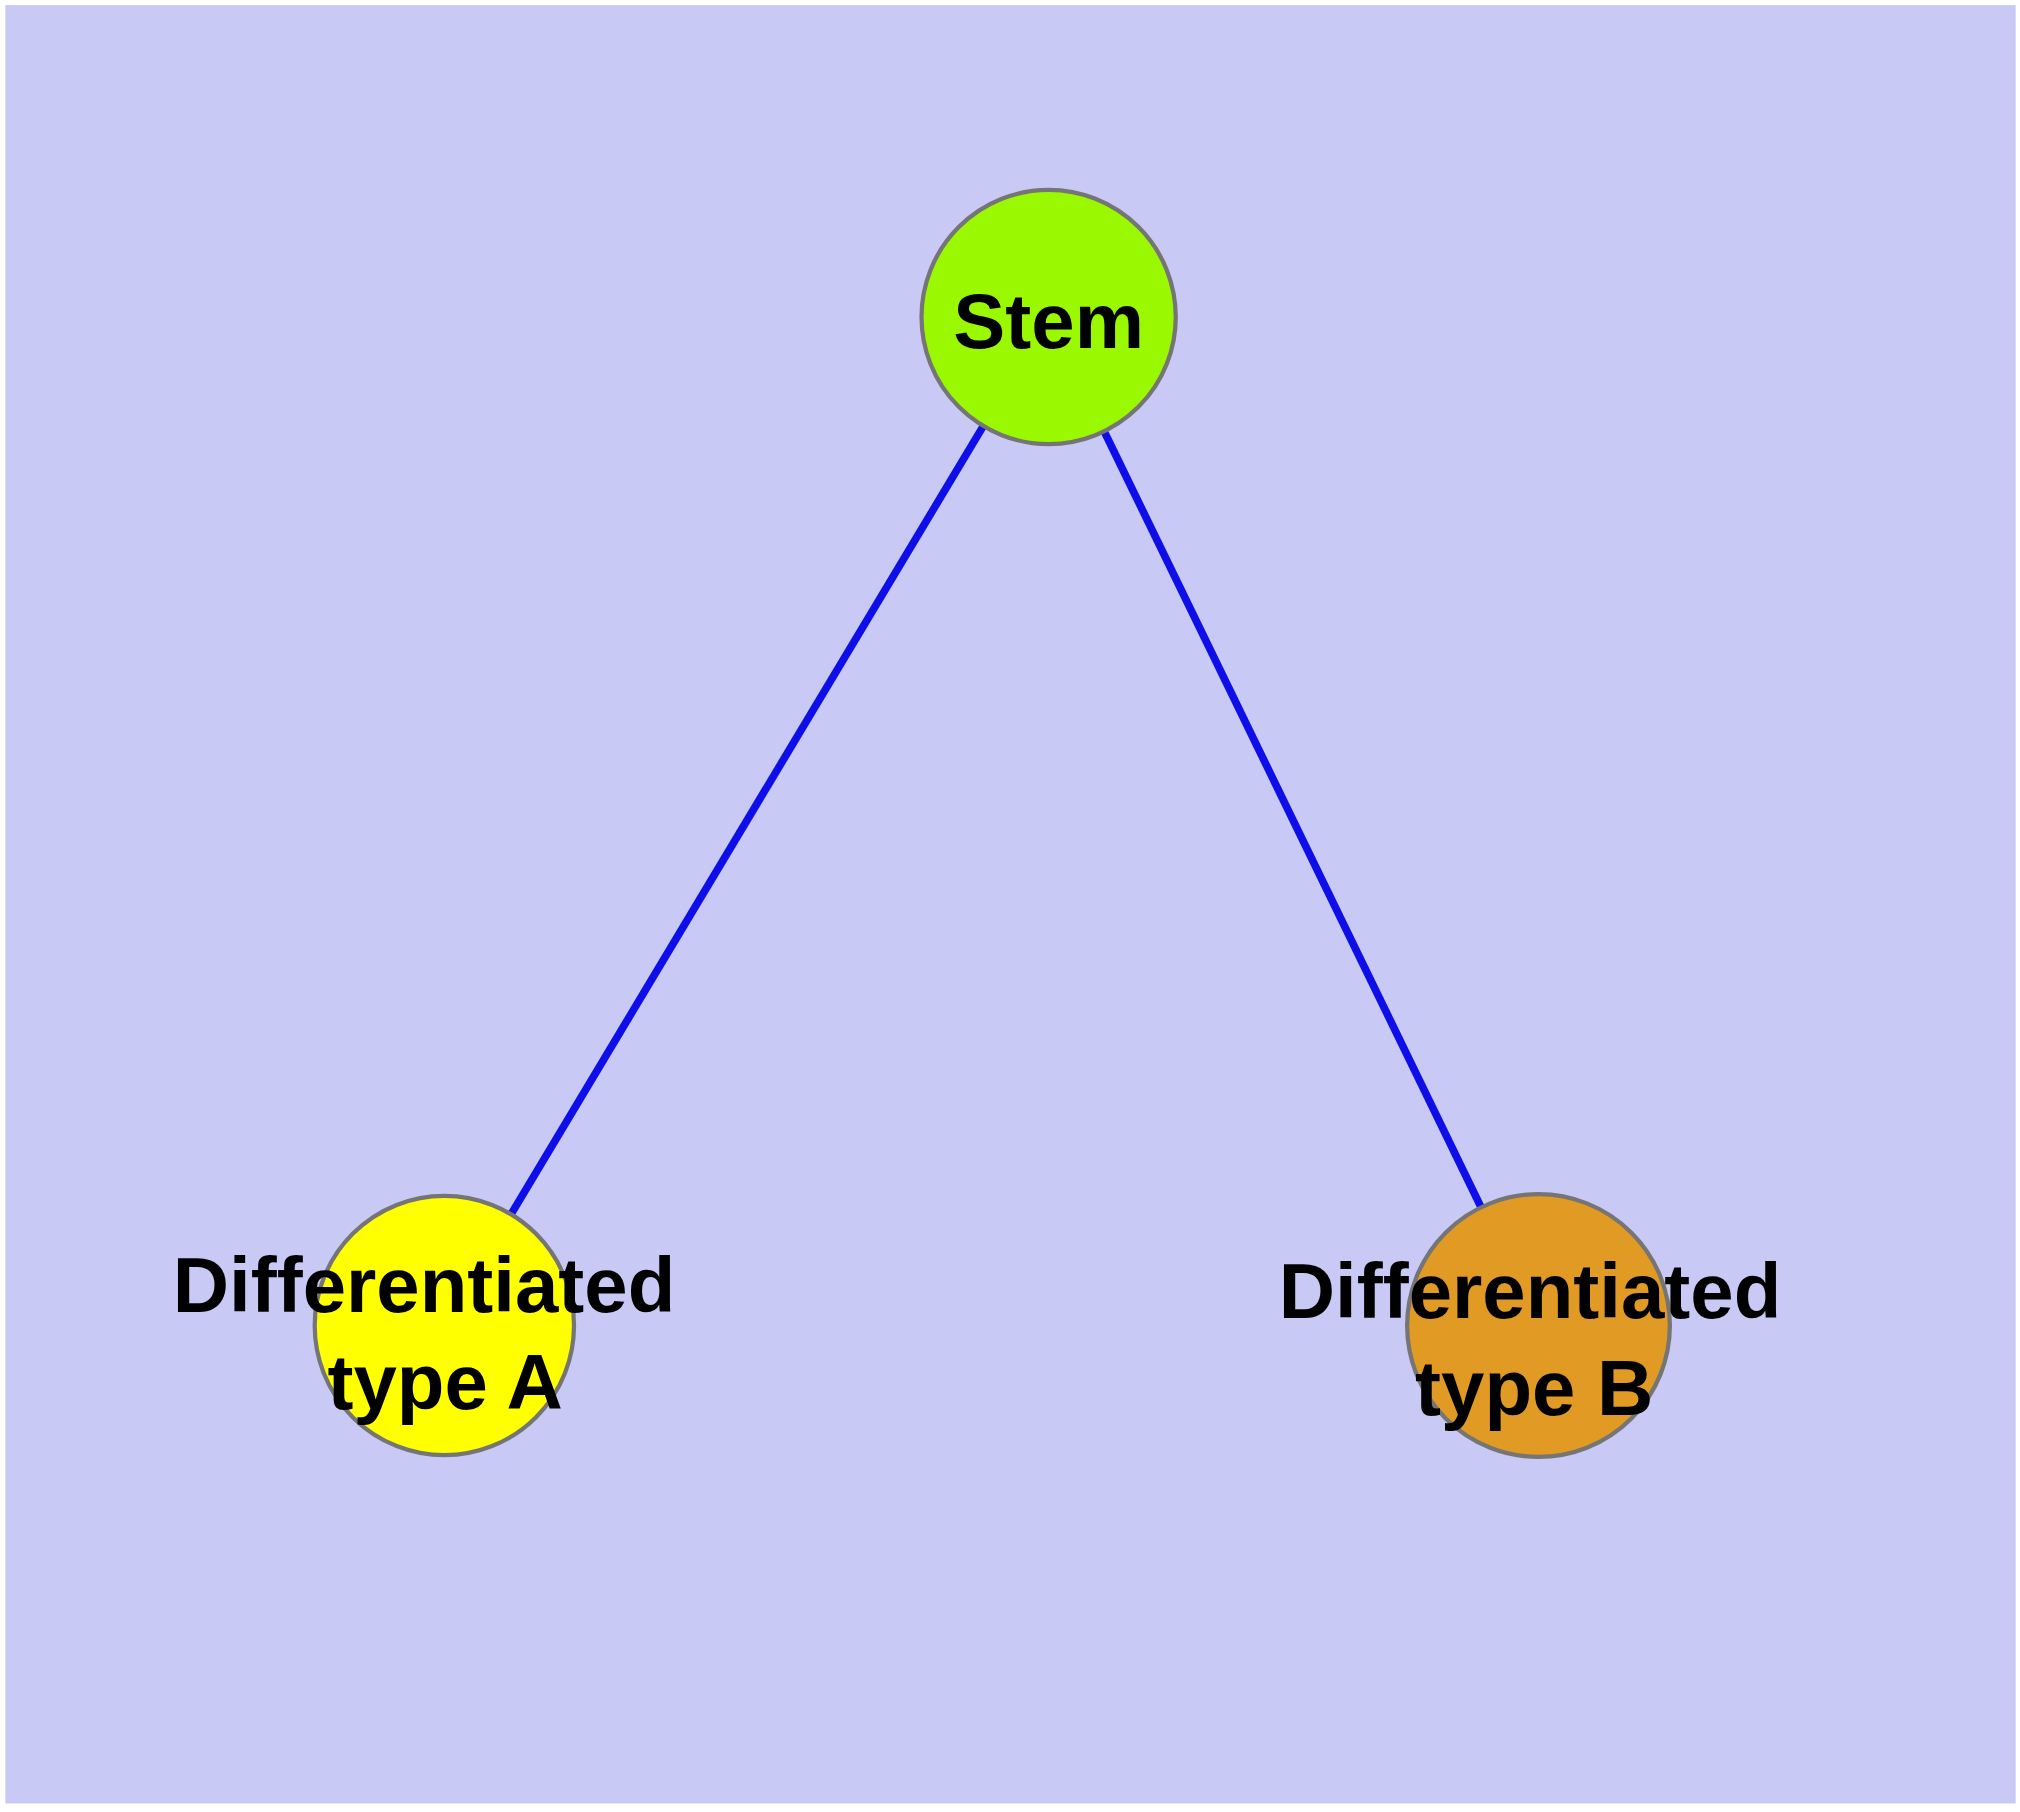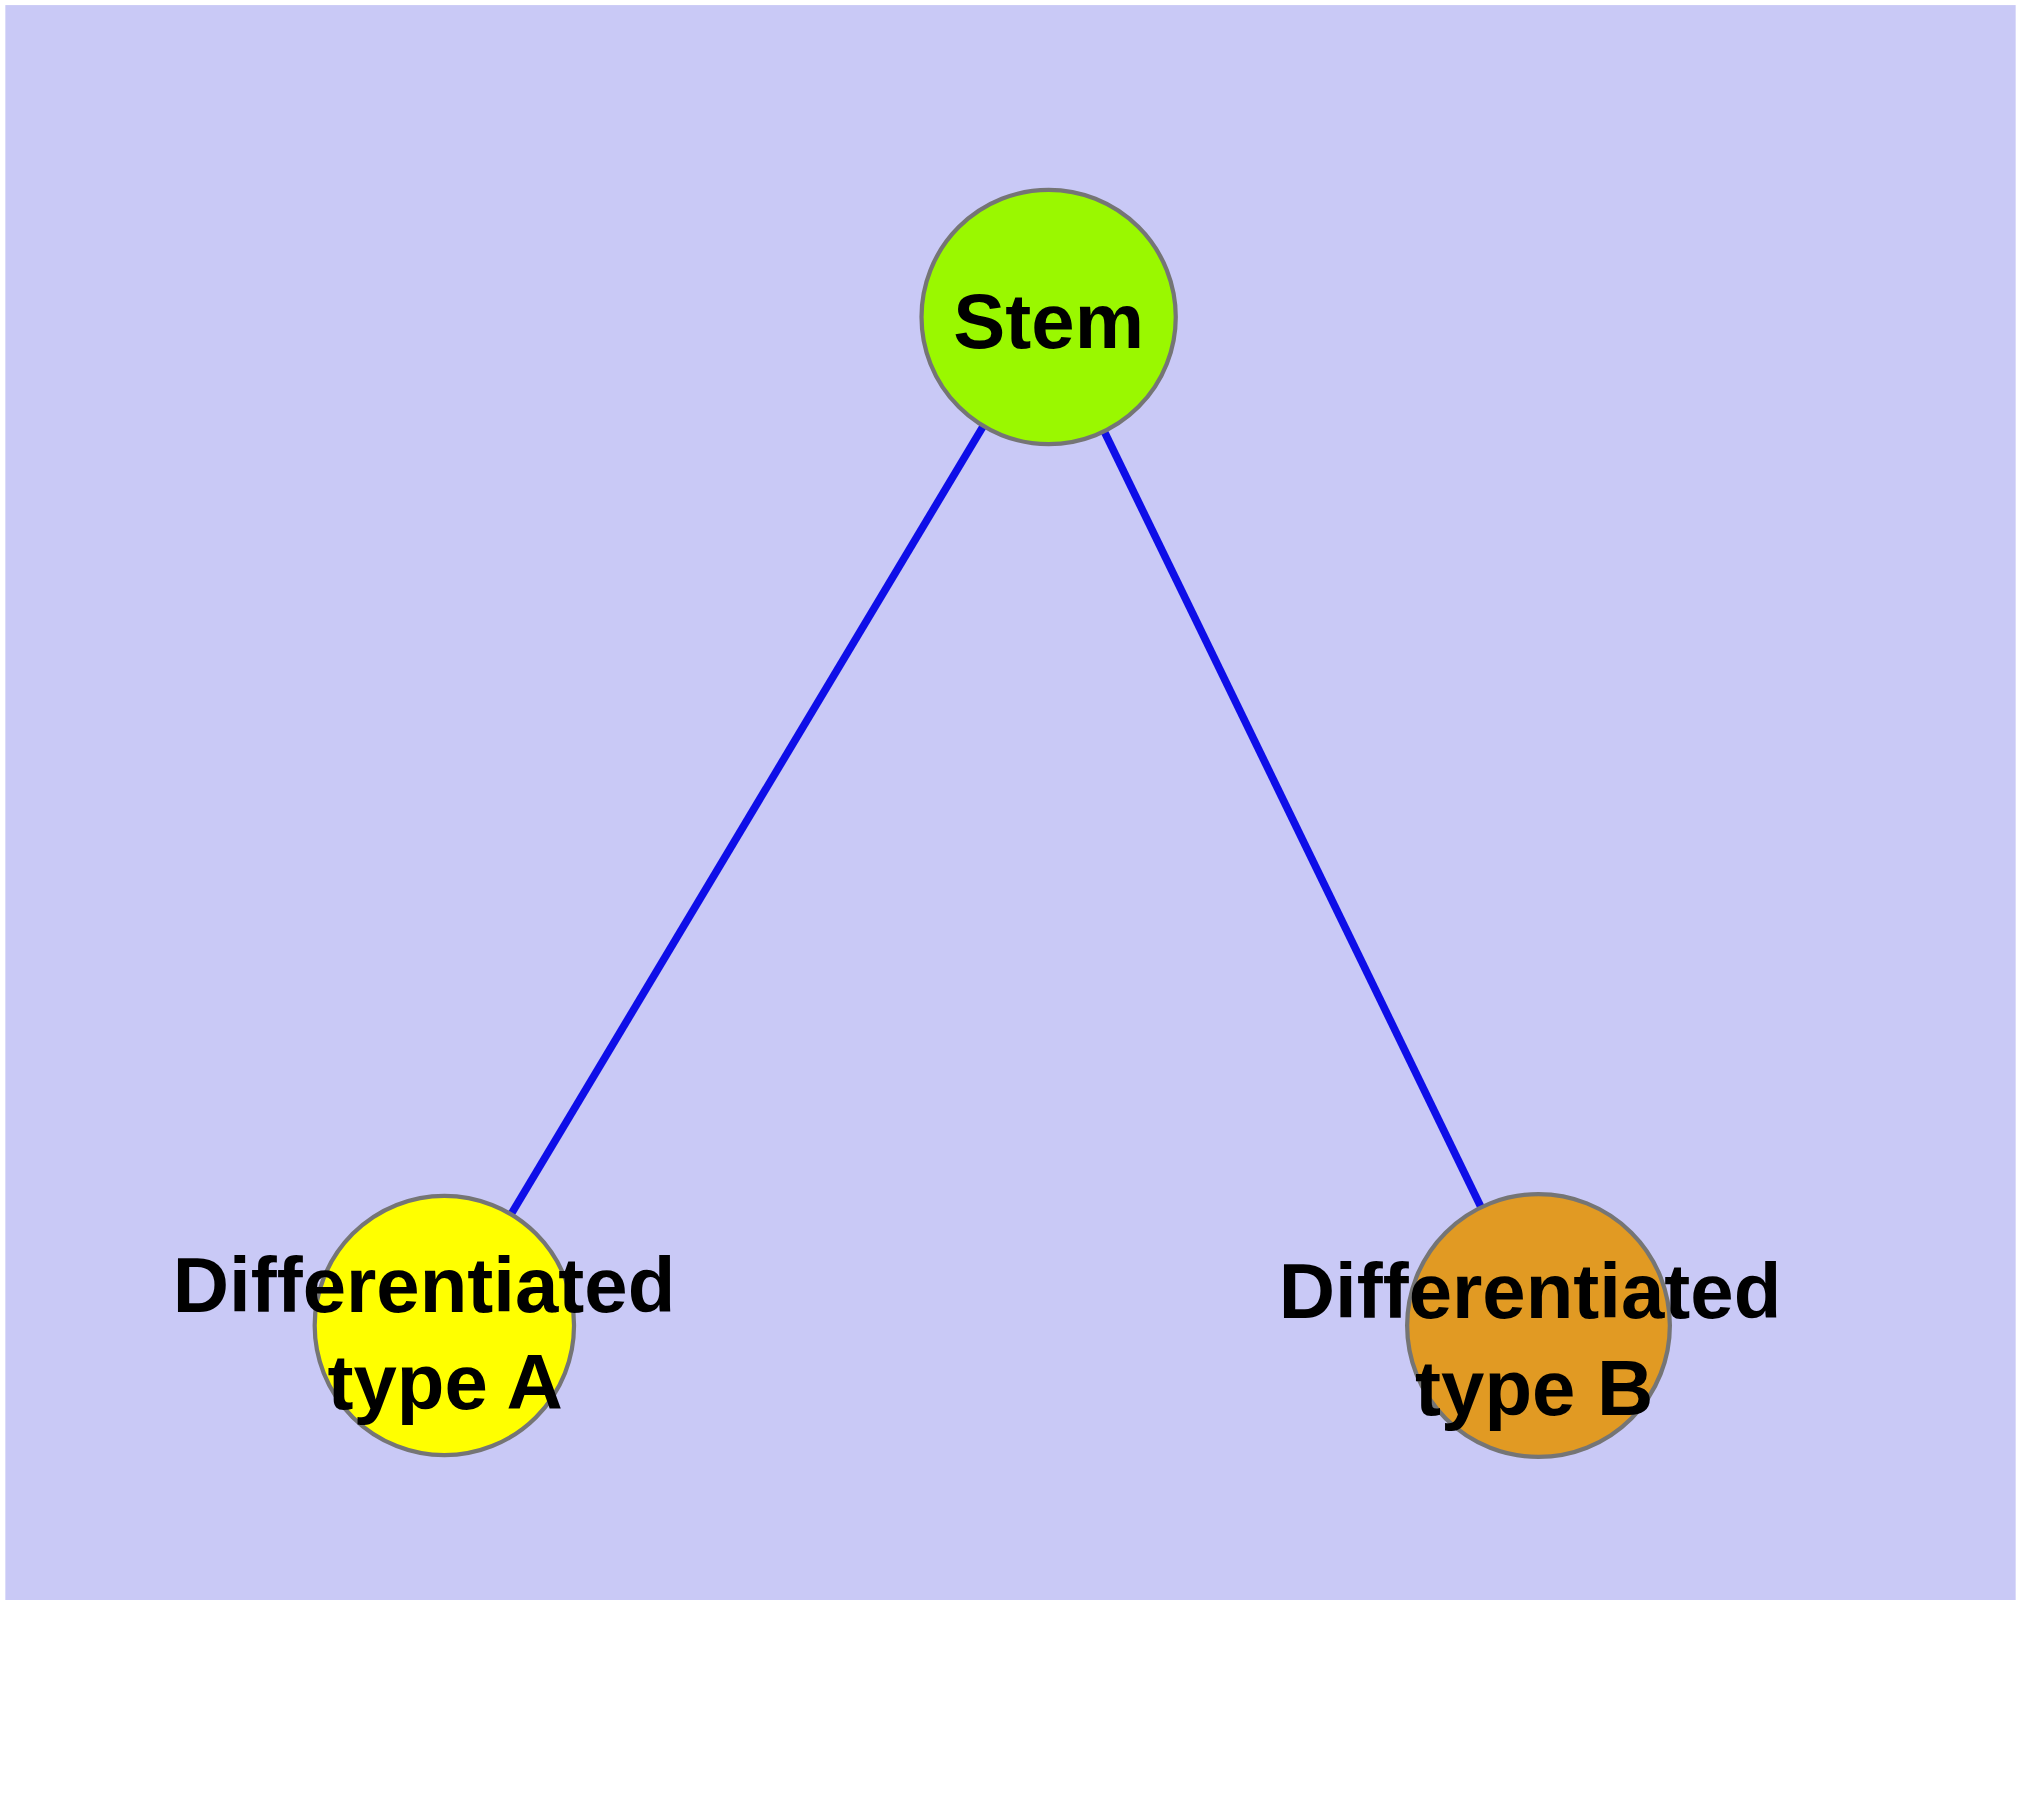--- a/index.html
+++ b/index.html
@@ -3,21 +3,21 @@
 <meta charset="utf-8">
 <style>
   html, body {
     margin: 0;
     padding: 0;
     background: #FFFFFF;
   }
   .stage {
     position: relative;
     width: 2021px;
-    height: 1600px;
+    height: 1812px;
     background: #FFFFFF;
   }
   svg.diagram {
     display: block;
     width: 2021px;
     height: 1812px;
   }
   .node {
     stroke: #757575;      
     stroke-width: 5;

